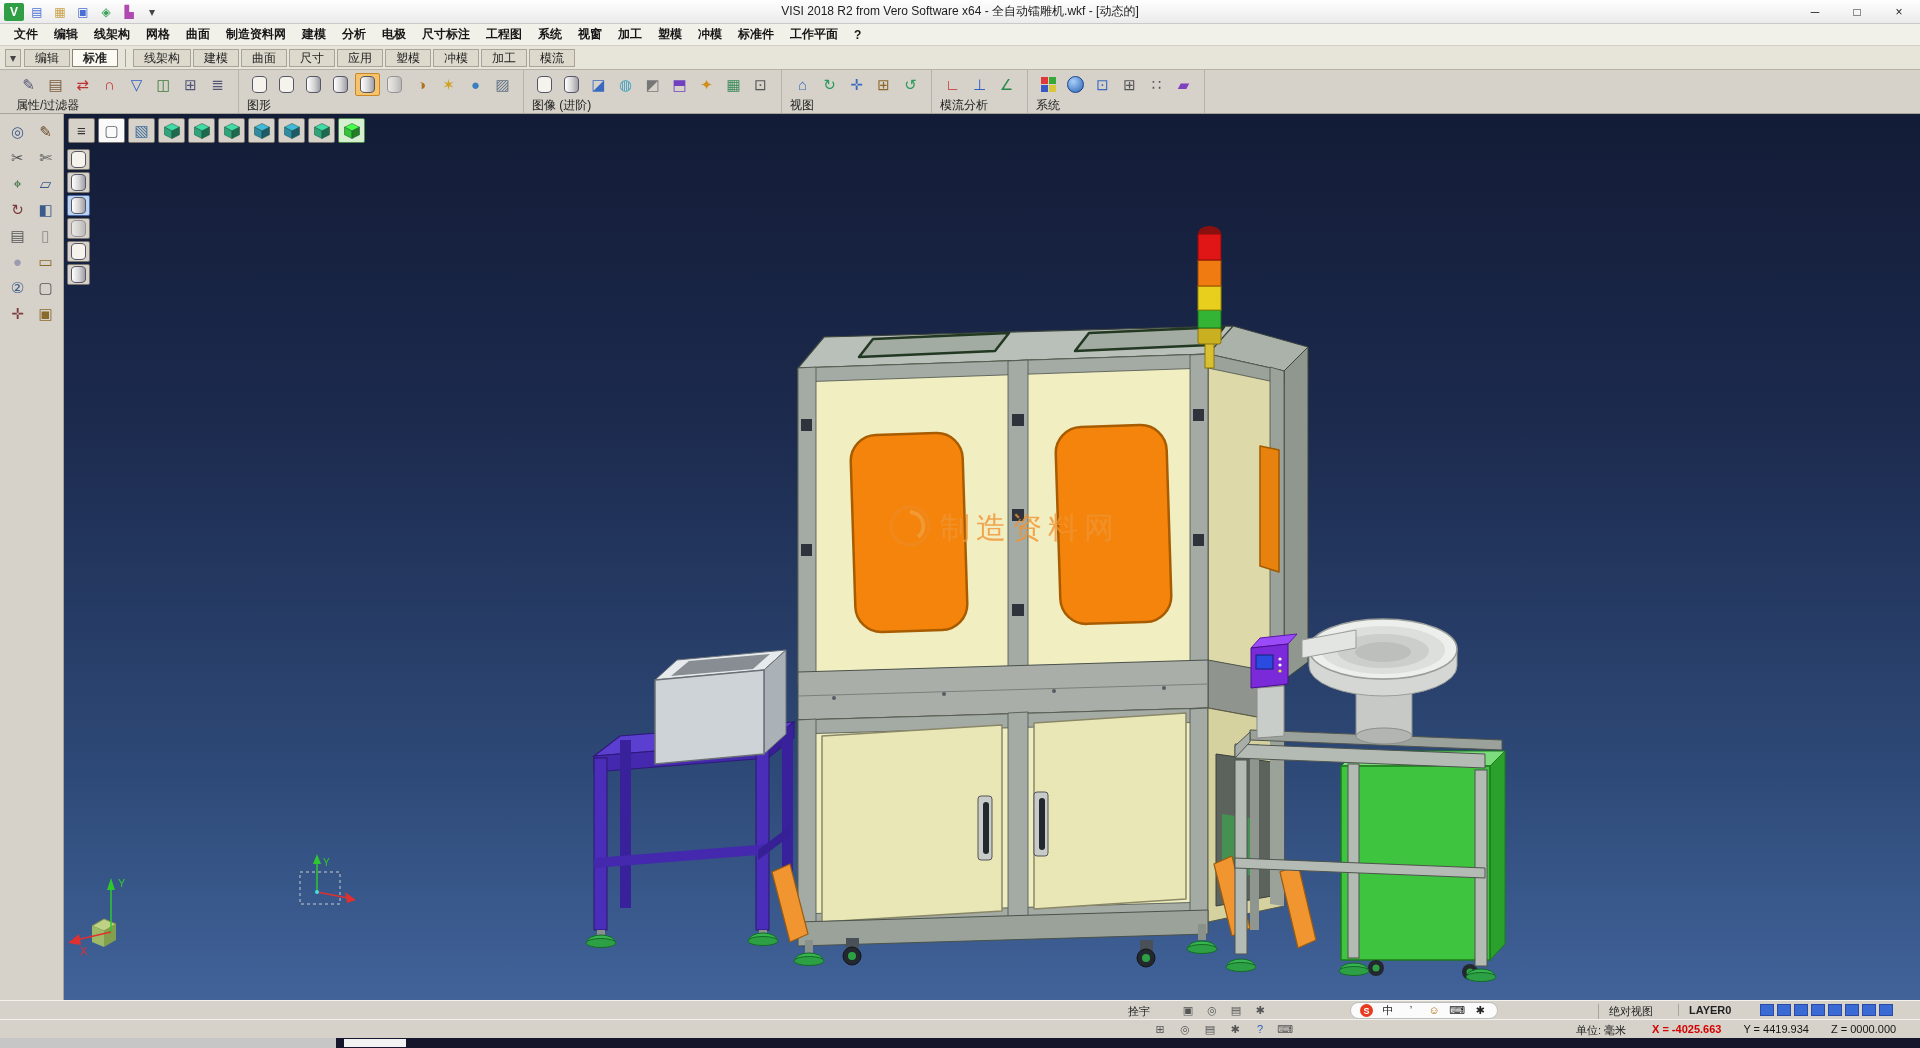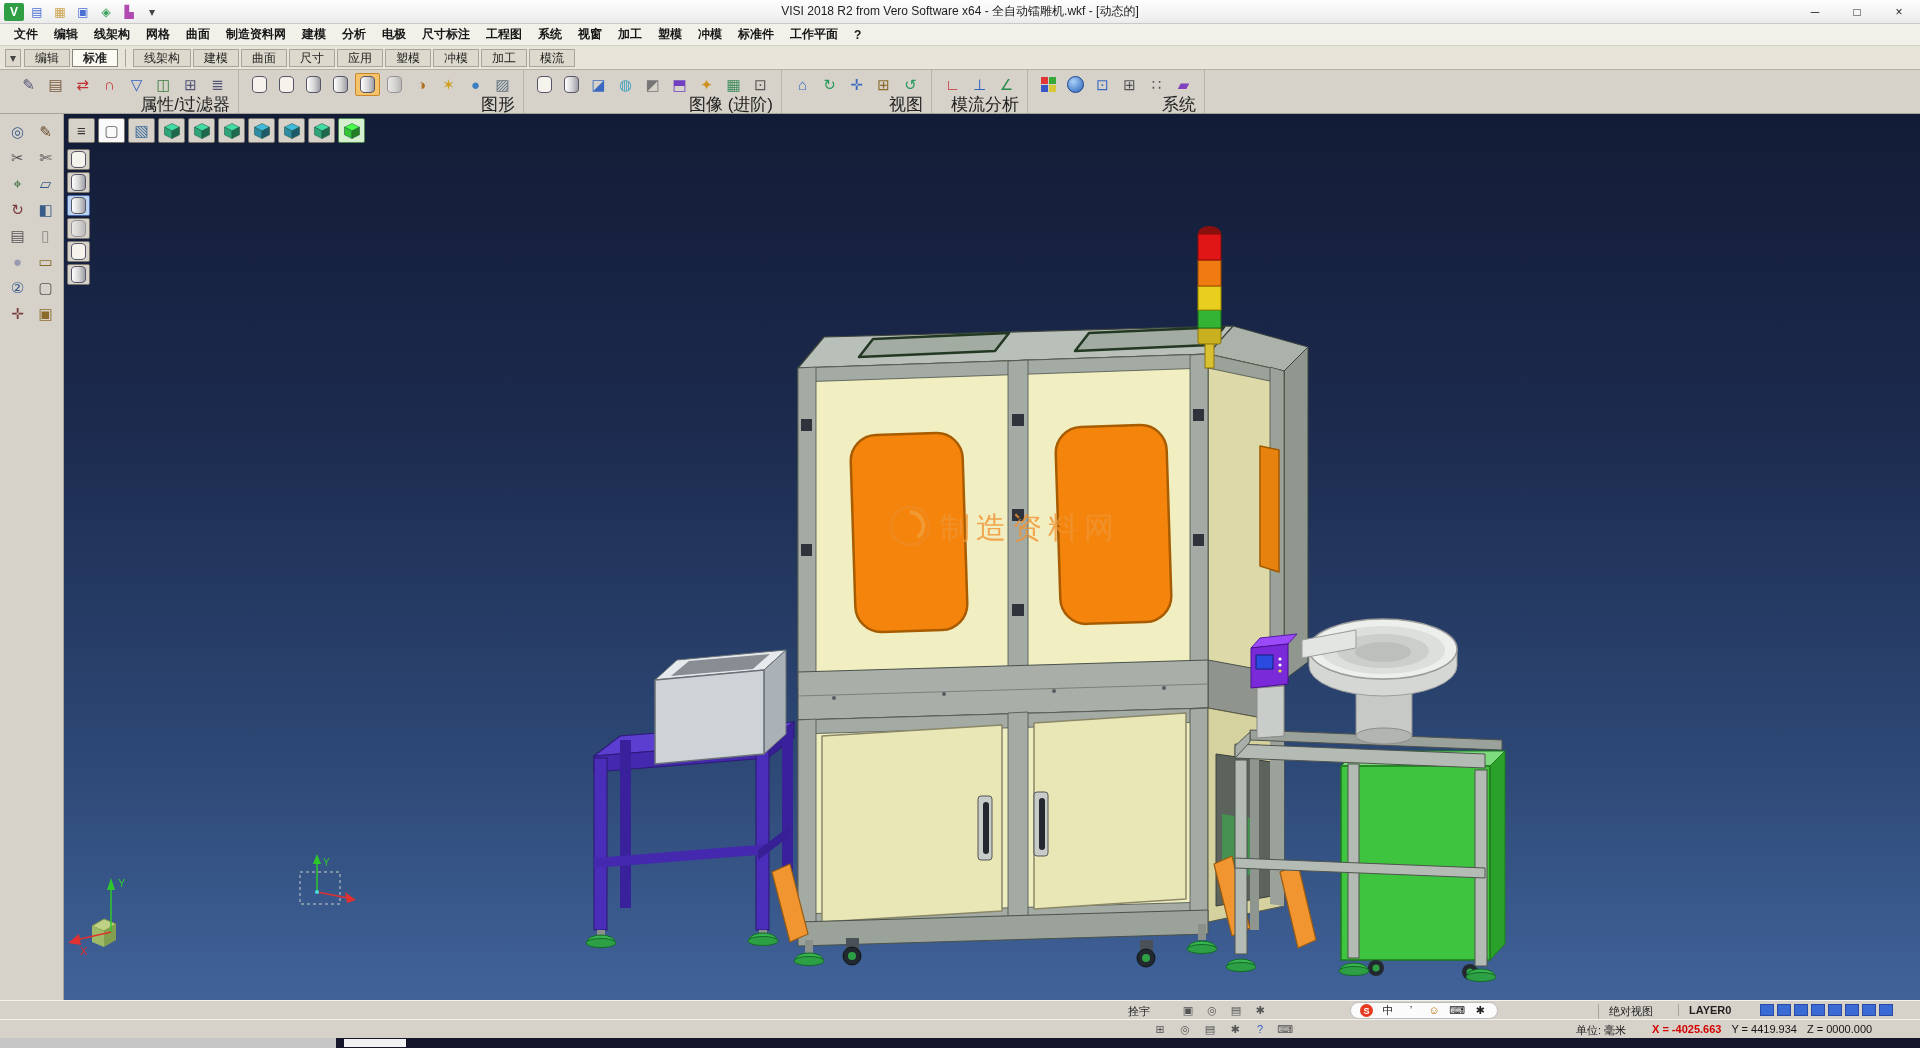--- a/index.html
+++ b/index.html
@@ -21,21 +21,21 @@
     border-bottom:1px solid #b6b2a6;font-size:12px;}
   .tab-dd{width:16px;height:18px;line-height:17px;text-align:center;color:#444;border:1px solid #a8a49a;background:#dddacd;}
   .tabgroup{display:flex;gap:2px;}
   .tab{padding:0 10px;border:1px solid #a8a49a;background:#dddacd;height:18px;line-height:17px;color:#222;}
   .tab.active{background:#fcfbf3;border-color:#88847a;font-weight:bold;}
   .vsep{width:1px;height:18px;background:#a8a49a;margin:0 4px;}
   
   .toolbar{height:44px;background:#d6d2ca;display:flex;border-bottom:1px solid #a8a49c;padding-left:8px;}
   .tgroup{display:flex;flex-direction:column;padding:1px 8px 0 8px;border-right:1px solid #b7b3a9;}
   .ticons{display:flex;align-items:center;gap:2px;height:27px;}
-  .tlabel{text-align:right;font-size:17px;color:#222;line-height:14px;}
+  .tlabel{text-align:left;font-size:12px;color:#222;line-height:14px;}
   
   .tbi{width:25px;height:23px;display:inline-flex;align-items:center;justify-content:center;
     font-size:15px;line-height:1;border:1px solid transparent;border-radius:2px;}
   .tbi.active{background:#f6c36a;border-color:#c8872a;}
   .tbi.cyl::before{content:"";width:13px;height:15px;border:1px solid #565666;border-radius:5px/4px;
     background:linear-gradient(90deg,#ffffff,#d4d4d4 55%,#9d9da6);}
   .tbi.cyl.wire::before{background:#f5f3ec;}
   .tbi.cyl.ghost::before{opacity:.5;}
   .tbi.winlogo::before{content:"";width:15px;height:15px;
     background:linear-gradient(#e03838,#e03838) 0 0/7px 7px no-repeat,
@@ -68,21 +68,21 @@
   .ime{position:absolute;left:1350px;top:1px;height:17px;background:#fbfbfb;border:1px solid #bdbdbd;
     border-radius:9px;display:flex;align-items:center;gap:7px;padding:0 9px;}
   .ime-logo{width:13px;height:13px;background:#e83a20;color:#fff;border-radius:50%;font-size:9px;
     font-weight:bold;display:flex;align-items:center;justify-content:center;}
   .st-view{position:absolute;left:1598px;top:3px;border-left:1px solid #a9a59b;padding-left:10px;}
   .st-layer{position:absolute;left:1678px;top:3px;font-weight:bold;border-left:1px solid #a9a59b;padding-left:10px;}
   .segs{position:absolute;left:1760px;top:3px;display:flex;gap:3px;}
   .seg{width:14px;height:12px;background:#3a6ad4;border:1px solid #2a4aa4;}
   .st2-icons{position:absolute;left:1152px;top:1px;display:flex;gap:9px;}
   .st-unit{position:absolute;left:1576px;top:3px;}
-  .st-coords{position:absolute;left:1652px;top:3px;display:flex;gap:10px;white-space:nowrap;}
+  .st-coords{position:absolute;left:1652px;top:3px;display:flex;gap:22px;white-space:nowrap;}
   .cx{color:#d40000;font-weight:bold;}
   .cy,.cz{color:#141414;}
   
   .taskstrip{height:10px;background:#15152c;position:relative;}
   .ts-light{position:absolute;left:0;top:0;width:336px;height:10px;background:#c6c6c6;}
   .ts-white{position:absolute;left:344px;top:1px;width:62px;height:8px;background:#f2f2f2;}
 </style>
 </head>
 <body>
 

